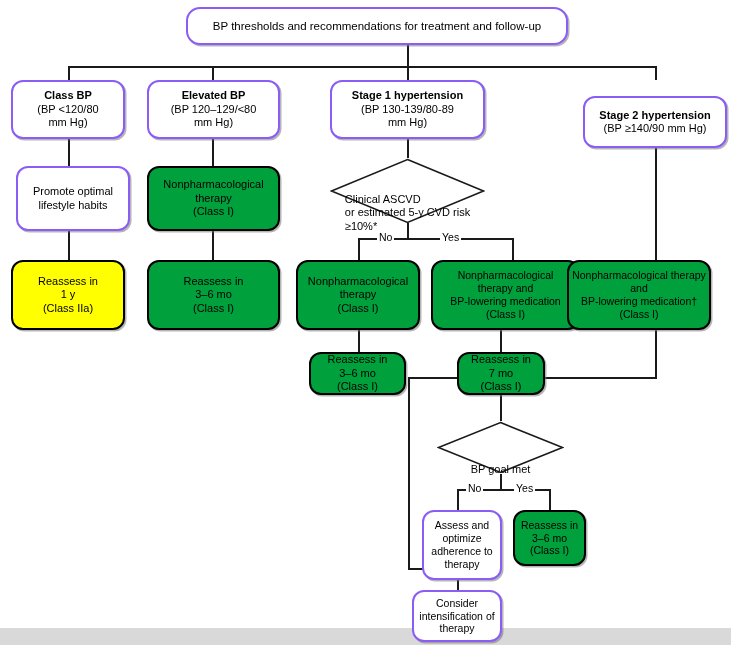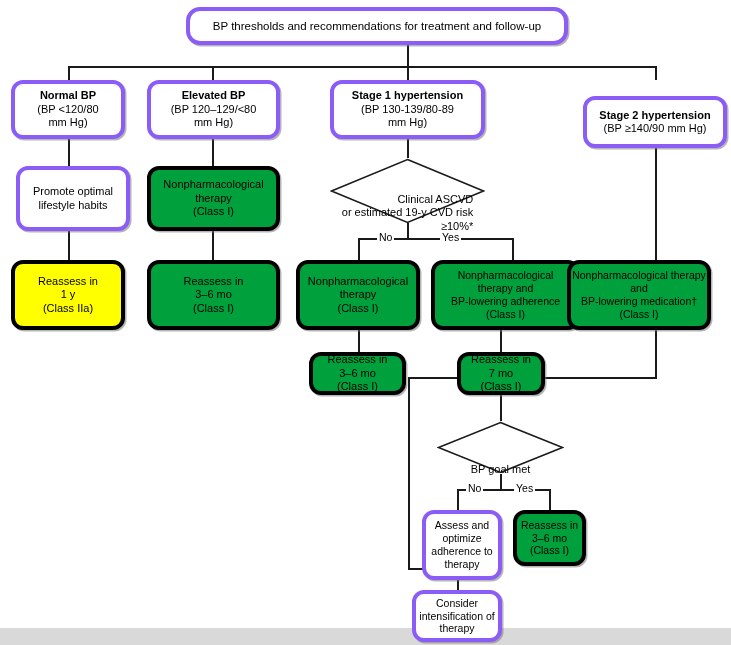--- a/index.html
+++ b/index.html
@@ -13,21 +13,21 @@
   #canvas {
     position: relative;
     width: 731px;
     height: 645px;
     background: #ffffff;
     overflow: hidden;
   }
   .node {
     position: absolute;
     box-sizing: border-box;
-    border: 4px solid #8b5cf6;
+    border: 2px solid #8b5cf6;
     border-radius: 12px;
     background: #ffffff;
     display: flex;
     flex-direction: column;
     align-items: center;
     justify-content: center;
     text-align: center;
     color: #000000;
     font-size: 11px;
     line-height: 1.22;
@@ -48,21 +48,21 @@
   .diamond {
     position: absolute;
     z-index: 3;
     display: flex;
     align-items: center;
     justify-content: center;
   }
   .diamond svg { position: absolute; left: 0; top: 0; }
   .diamond .dtext {
     position: relative;
-    text-align: right;
+    text-align: left;
     font-size: 11px;
     line-height: 1.22;
     color: #000;
     z-index: 2;
     white-space: nowrap;
     margin-top: 44px;
   }
   .diamond .dtext .ln { display: block; }
 
   
@@ -145,21 +145,21 @@
   <div class="line v" style="left:457px; top:489px; height:21px;"></div>
   <div class="line v" style="left:549px; top:489px; height:21px;"></div>
 
   <div class="line v" style="left:457px; top:580px; height:10px;"></div>
 
   <div class="node title-node" style="left:186px; top:7px; width:382px; height:38px;">
     <span class="ln">BP thresholds and recommendations for treatment and follow-up</span>
   </div>
 
   <div class="node bold-first" style="left:11px; top:80px; width:114px; height:59px;">
-    <span class="ln first">Normal BP</span>
+    <span class="ln first">Class BP</span>
     <span class="ln">(BP &lt;120/80</span>
     <span class="ln">mm Hg)</span>
   </div>
 
   <div class="node bold-first" style="left:147px; top:80px; width:133px; height:59px;">
     <span class="ln first">Elevated BP</span>
     <span class="ln">(BP 120–129/&lt;80</span>
     <span class="ln">mm Hg)</span>
   </div>
 
@@ -196,38 +196,38 @@
     <span class="ln">3–6 mo</span>
     <span class="ln">(Class I)</span>
   </div>
 
   <div class="diamond" style="left:330px; top:158px; width:155px; height:66px;">
     <svg width="155" height="66" viewBox="0 0 155 66">
       <polygon points="77.5,1.5 153.5,33 77.5,64.5 1.5,33" fill="#ffffff" stroke="#1a1a1a" stroke-width="1.6"></polygon>
     </svg>
     <div class="dtext">
       <span class="ln">Clinical ASCVD</span>
-      <span class="ln">or estimated 19-y CVD risk</span>
+      <span class="ln">or estimated 5-y CVD risk</span>
       <span class="ln">≥10%*</span>
     </div>
   </div>
 
   <div class="edge-label" style="left:377px; top:232px;">No</div>
   <div class="edge-label" style="left:440px; top:232px;">Yes</div>
 
   <div class="node green" style="left:296px; top:260px; width:124px; height:70px;">
     <span class="ln">Nonpharmacological</span>
     <span class="ln">therapy</span>
     <span class="ln">(Class I)</span>
   </div>
 
   <div class="node green" style="left:431px; top:260px; width:149px; height:70px; font-size:10.5px;">
     <span class="ln">Nonpharmacological</span>
     <span class="ln">therapy and</span>
-    <span class="ln">BP-lowering adherence</span>
+    <span class="ln">BP-lowering medication</span>
     <span class="ln">(Class I)</span>
   </div>
 
   <div class="node green" style="left:567px; top:260px; width:144px; height:70px; font-size:10.5px;">
     <span class="ln">Nonpharmacological therapy</span>
     <span class="ln">and</span>
     <span class="ln">BP-lowering medication†</span>
     <span class="ln">(Class I)</span>
   </div>
 

